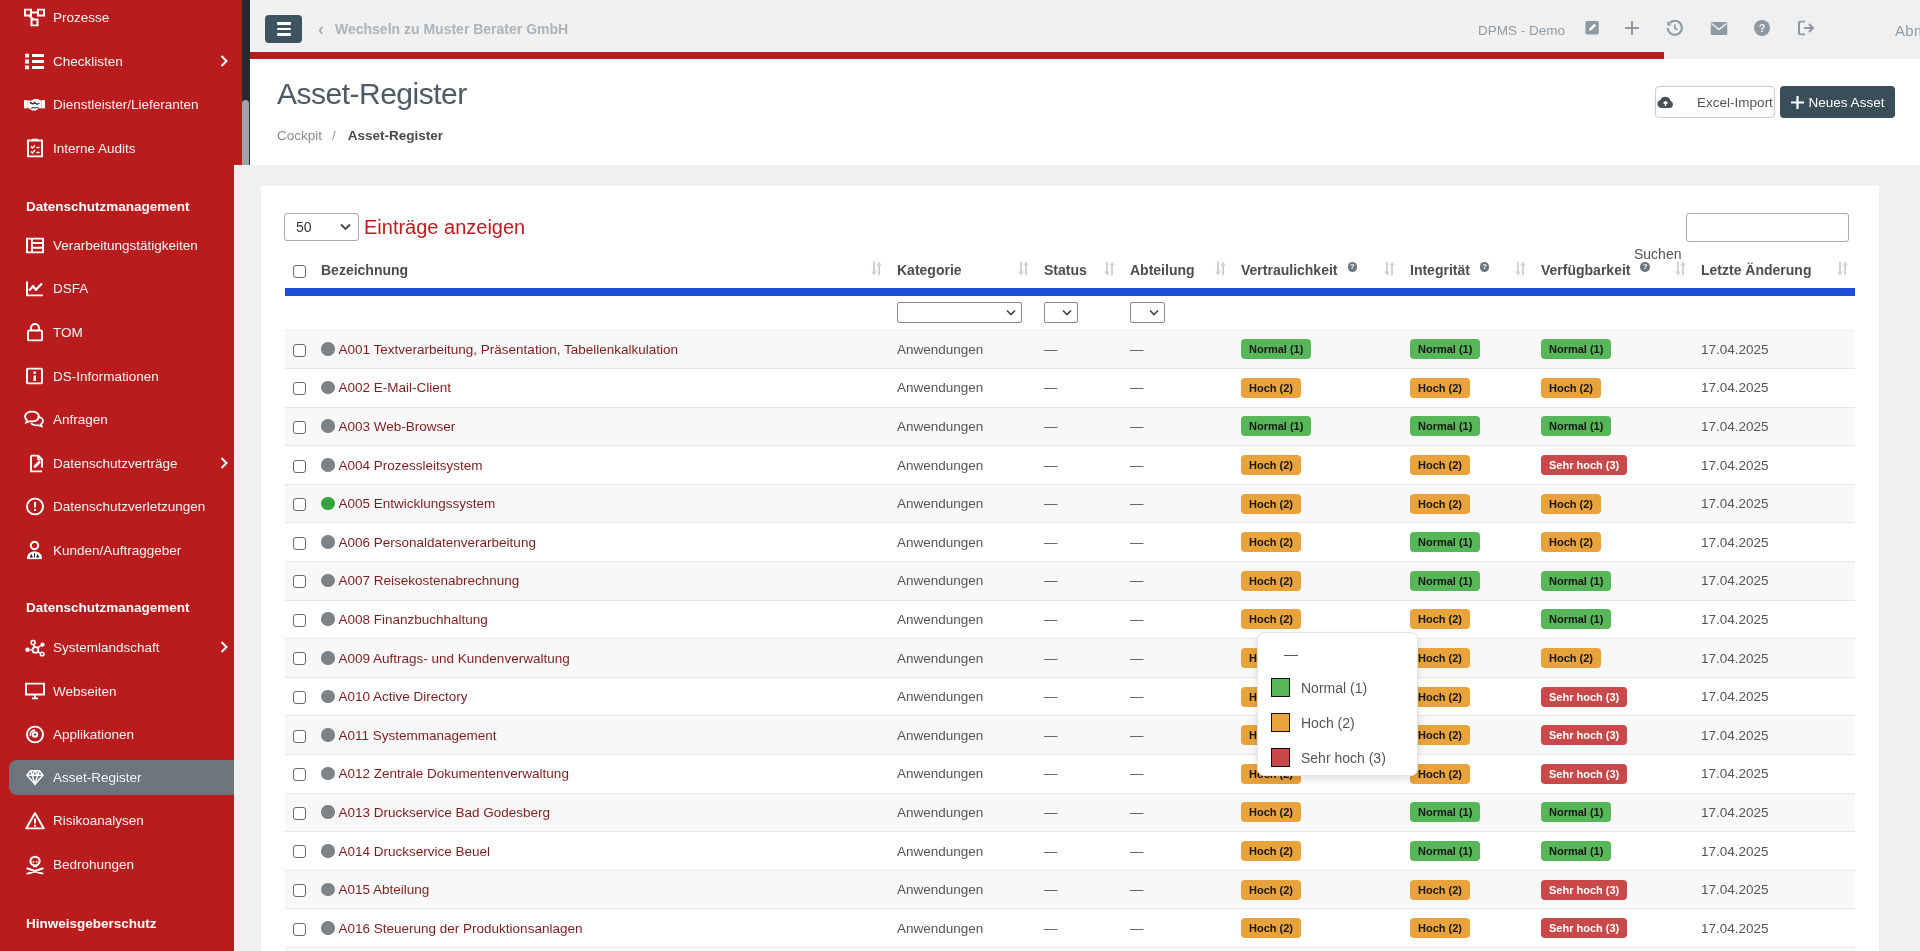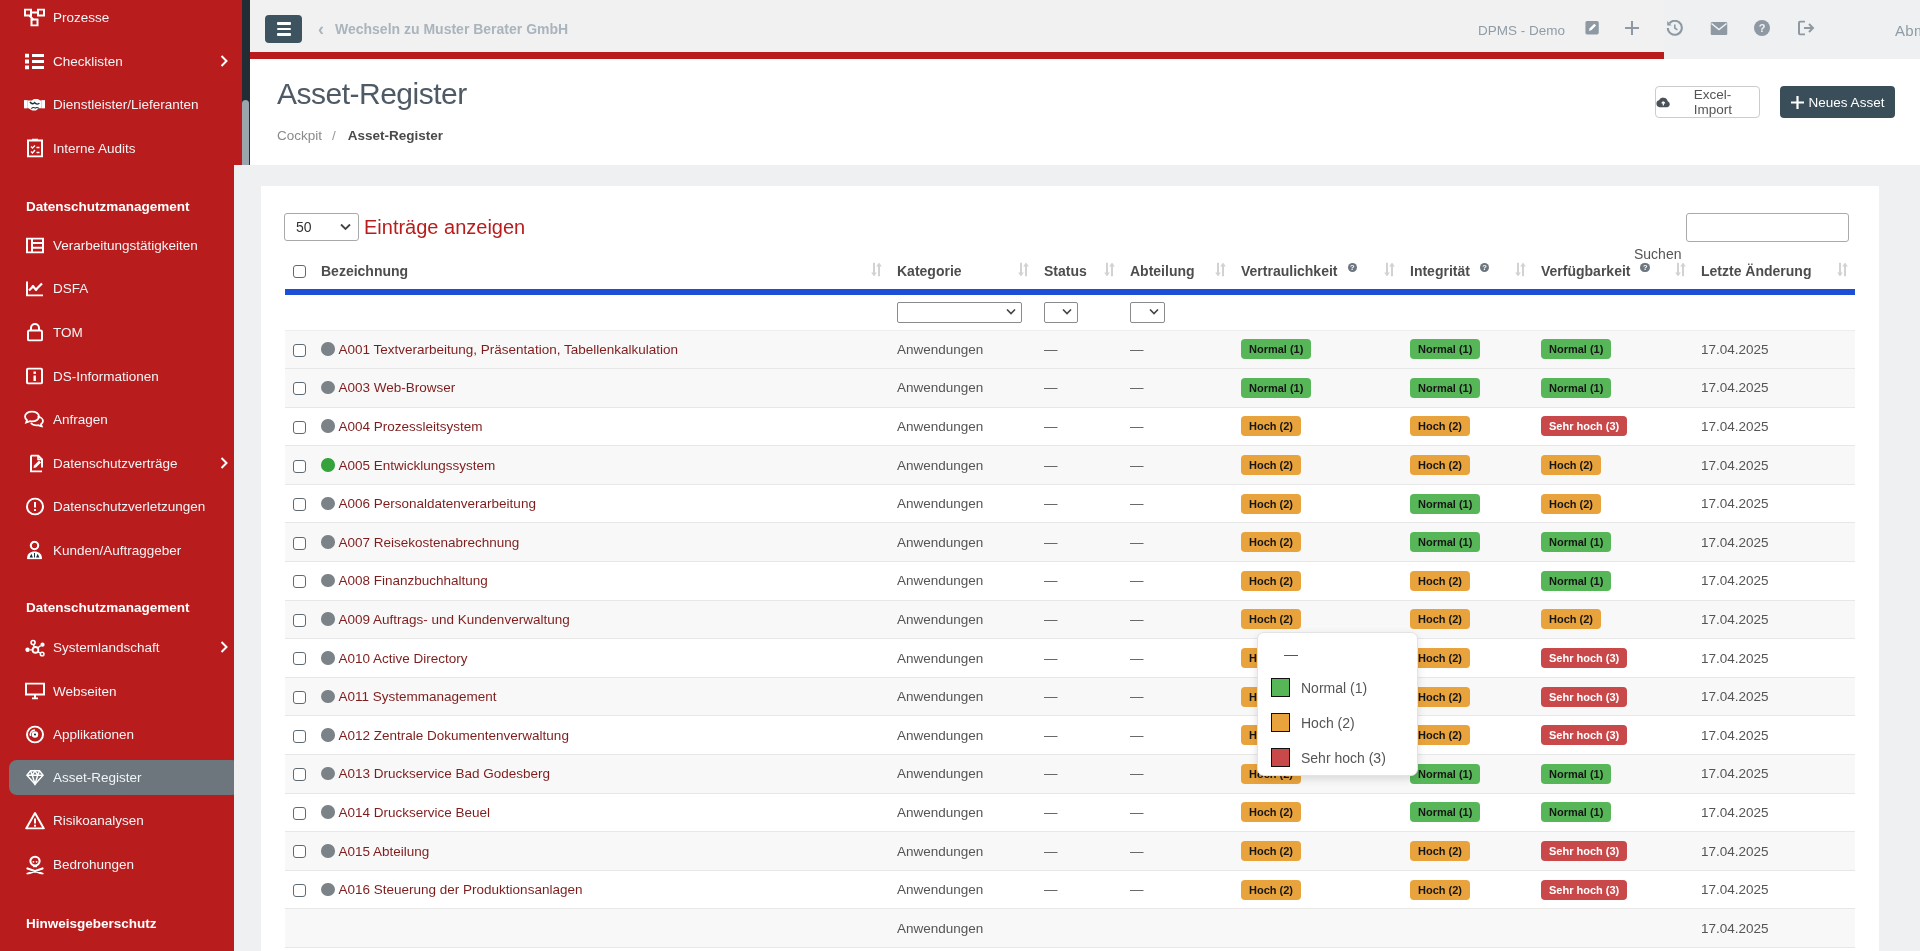--- a/index.html
+++ b/index.html
@@ -26,37 +26,37 @@
 .tb-switch { position:absolute; left:68px; top:29px; transform:translateY(-50%); color:#a9b4bd; font-weight:bold; font-size:14px; }
 .tb-right { position:absolute; left:0; top:0; width:1670px; height:59px; }
 .tb-el { position:absolute; top:29.5px; transform:translate(-50%,-50%); }
 .tb-txt { position:absolute; top:29.5px; transform:translateY(-50%); color:#8f9ca6; font-size:14px; white-space:nowrap; }
 
 
 .pagehead { position:absolute; left:250px; top:59px; width:1670px; height:106px; background:#fff; }
 .pagehead h1 { position:absolute; left:27px; top:35px; transform:translateY(-50%); font-size:30px; font-weight:300; color:#4e5a65; letter-spacing:-0.5px; }
 .crumbs { position:absolute; left:27px; top:69px; font-size:13.5px; color:#8a8a8a; }
 .crumbs b { color:#4a4a4a; }
-.btn-excel { position:absolute; left:1405px; top:27px; width:105px; height:32px; background:#fff; border:1px solid #ccc; border-radius:4px; font-size:13.5px; color:#555; display:flex; align-items:center; justify-content:center; gap:23px; }
+.btn-excel { position:absolute; left:1405px; top:27px; width:120px; height:32px; background:#fff; border:1px solid #ccc; border-radius:4px; font-size:13.5px; color:#555; display:flex; align-items:center; justify-content:center; gap:23px; }
 .btn-new { position:absolute; left:1530px; top:27px; width:115px; height:32px; background:#3a4e5a; border-radius:4px; font-size:13.5px; color:#fff; display:flex; align-items:center; justify-content:center; gap:5px; }
 
 
 .content { position:absolute; left:234px; top:165px; width:1670px; height:880px; background:#eff0f1; }
 .card { position:absolute; left:27px; top:21px; width:1618px; height:790px; background:#fff; }
 
 .lenbox { position:absolute; left:23px; top:27px; width:75px; height:28px; border:1px solid #a9a9a9; border-radius:3px; background:#fff; font-size:14px; color:#333; }
 .lenbox .v { position:absolute; left:11px; top:50%; transform:translateY(-50%); }
 .lenbox svg { position:absolute; right:7px; top:50%; transform:translateY(-50%); }
 .lenlabel { position:absolute; left:103px; top:41px; transform:translateY(-50%); font-size:20px; color:#b91c1c; }
 .schlabel { position:absolute; left:1373px; top:41px; transform:translateY(-50%); font-size:14px; color:#555;margin-top:27px; }
 .schbox { position:absolute; left:1425px; top:27px; width:163px; height:29px; border:1px solid #aaa; border-radius:3px; background:#fff; }
 
 
 table.dt { position:absolute; left:24px; top:66px; width:1570px; border-collapse:collapse; table-layout:fixed; font-size:13.5px; color:#555; }
-table.dt th { height:40px; text-align:left; vertical-align:middle; font-size:14px; color:#4d4d4d; padding:0 0 0 8px; border-bottom:6px solid #1d4ed8; position:relative; }
+table.dt th { height:40px; text-align:left; vertical-align:middle; font-size:14px; color:#4d4d4d; padding:0 0 0 8px; border-bottom:8px solid #1d4ed8; position:relative; }
 table.dt td { height:38.6px; vertical-align:middle; padding:0 0 0 8px; border-bottom:1px solid #e7e7e7; }
 table.dt tr.filter td { height:38px; border-bottom:1px solid #ededed; }
 table.dt tbody tr.odd { background:#f8f8f8; }
 .sorticons { position:absolute; right:7px; top:50%; transform:translateY(-50%); }
 .help { display:inline-block; width:9.5px; height:9.5px; border-radius:50%; background:#6d7680; color:#fff; font-size:7.5px; font-weight:bold; text-align:center; line-height:10px; vertical-align:6px; margin-left:10px; }
 .cb { display:inline-block; width:13px; height:13px; border:1.5px solid #5f6a72; border-radius:3px; background:#fff; vertical-align:middle; }
 .dot { display:inline-block; width:13.5px; height:13.5px; border-radius:50%; background:#7b8288; vertical-align:-2px; margin-right:4px; }
 .dot.g { background:#35a23c; }
 .aname { color:#7f1d1d; }
 .badge { display:inline-block; font-size:11px; font-weight:bold; padding:4px 8px; border-radius:4px; color:#161616; white-space:nowrap; }
@@ -453,20 +453,30 @@
           <tr class="odd">
   <td><span class="cb" style="margin-right:15px;"></span><span class="dot"></span><span class="aname">A001 Textverarbeitung, Präsentation, Tabellenkalkulation</span></td>
   <td>Anwendungen</td>
   <td><span class="dash">—</span></td>
   <td><span class="dash">—</span></td>
   <td><span class="badge b-green">Normal (1)</span></td>
   <td><span class="badge b-green">Normal (1)</span></td>
   <td><span class="badge b-green">Normal (1)</span></td>
   <td style="color:#555;">17.04.2025</td>
 </tr>
+          <tr class="even">
+  <td><span class="cb" style="margin-right:15px;"></span><span class="dot"></span><span class="aname">A002 E-Mail-Client</span></td>
+  <td>Anwendungen</td>
+  <td><span class="dash">—</span></td>
+  <td><span class="dash">—</span></td>
+  <td><span class="badge b-orange">Hoch (2)</span></td>
+  <td><span class="badge b-orange">Hoch (2)</span></td>
+  <td><span class="badge b-orange">Hoch (2)</span></td>
+  <td style="color:#555;">17.04.2025</td>
+</tr>
           <tr class="odd">
   <td><span class="cb" style="margin-right:15px;"></span><span class="dot"></span><span class="aname">A003 Web-Browser</span></td>
   <td>Anwendungen</td>
   <td><span class="dash">—</span></td>
   <td><span class="dash">—</span></td>
   <td><span class="badge b-green">Normal (1)</span></td>
   <td><span class="badge b-green">Normal (1)</span></td>
   <td><span class="badge b-green">Normal (1)</span></td>
   <td style="color:#555;">17.04.2025</td>
 </tr>

